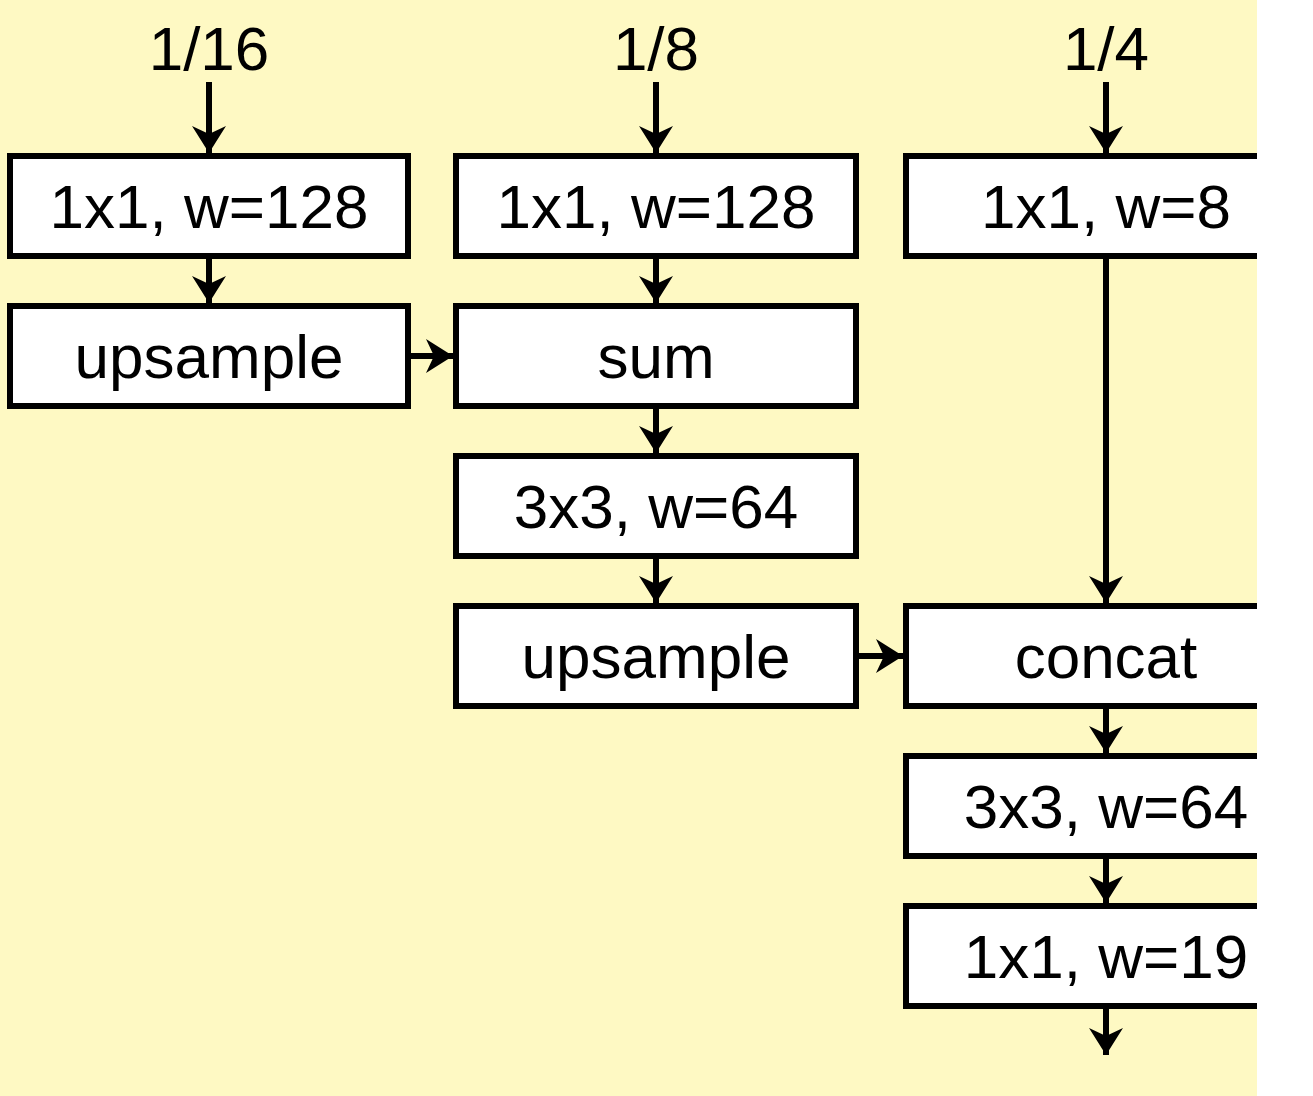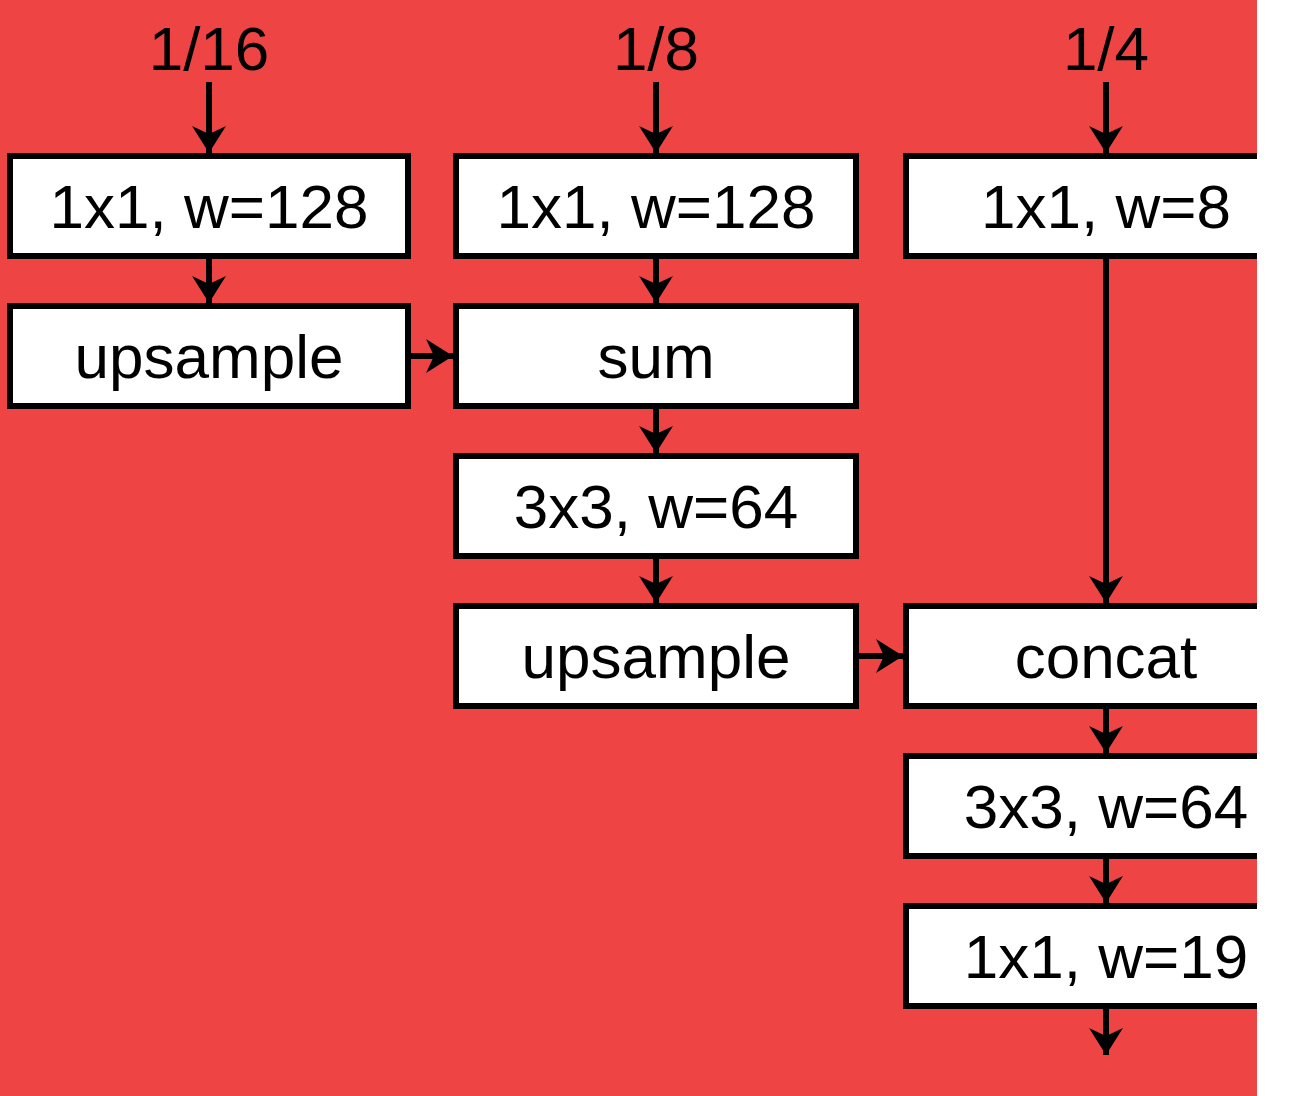--- a/index.html
+++ b/index.html
@@ -4,21 +4,21 @@
 <style>
   html, body {
     margin: 0;
     padding: 0;
     background: #ffffff;
   }
   .canvas {
     position: relative;
     width: 1257px;
     height: 1096px;
-    background: #ef4444;
+    background: #fef9c3;
     overflow: hidden;
   }
   svg {
     display: block;
     font-family: "Liberation Sans", sans-serif;
   }
   .node-box {
     fill: #ffffff;
     stroke: #000000;
     stroke-width: 6;

